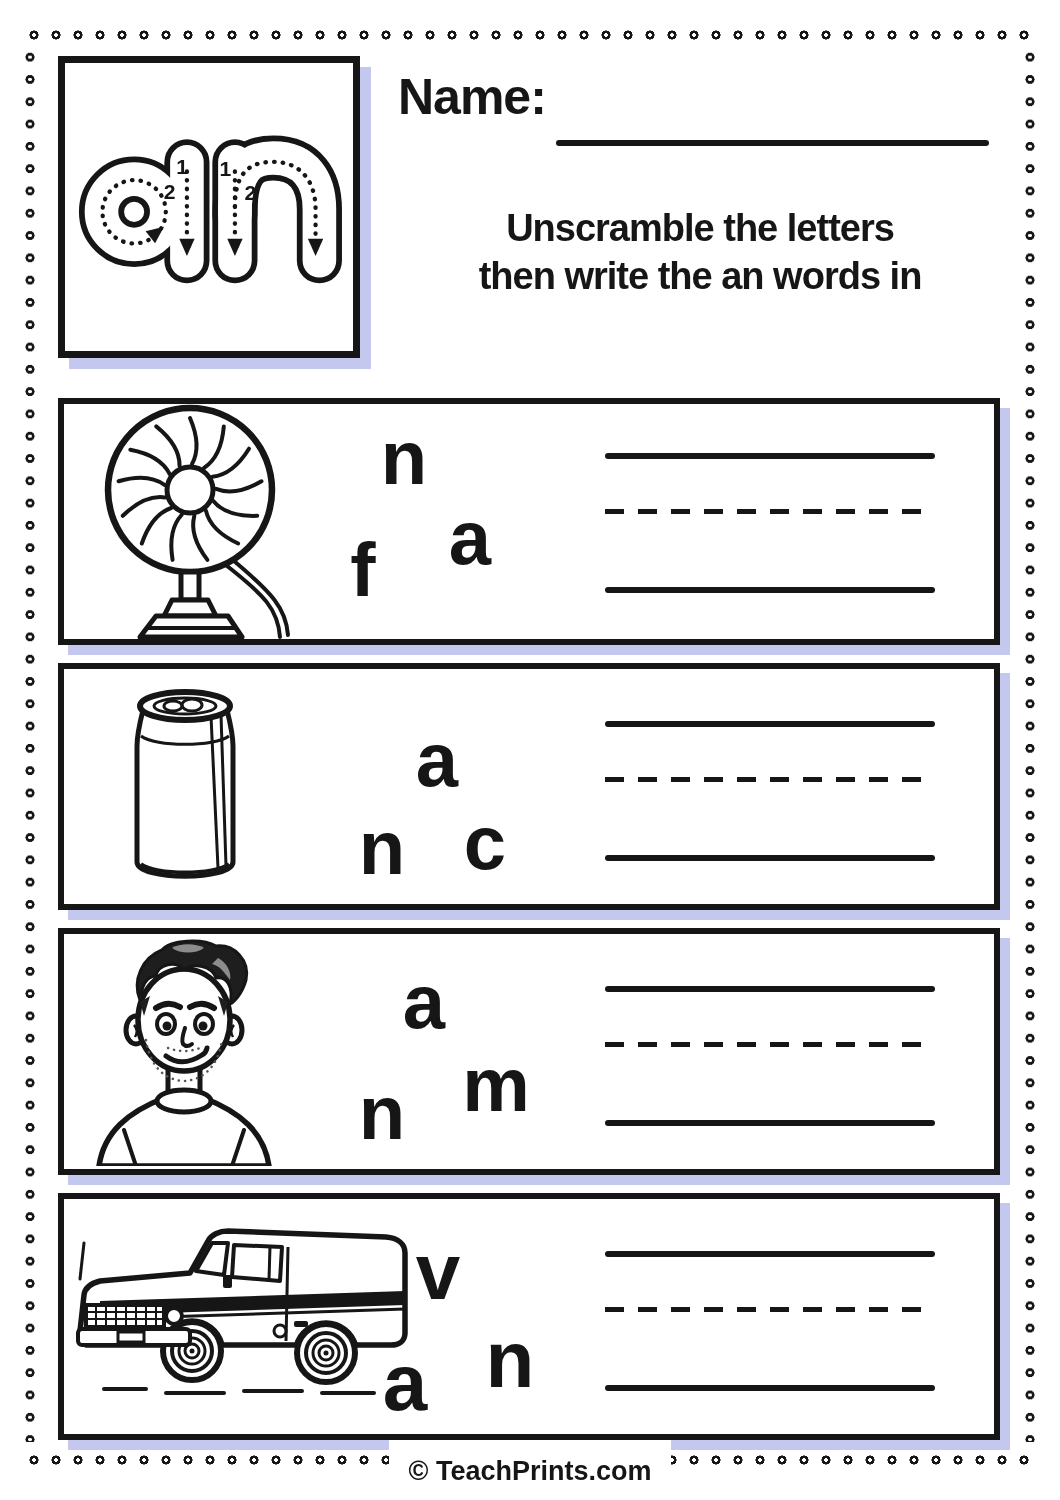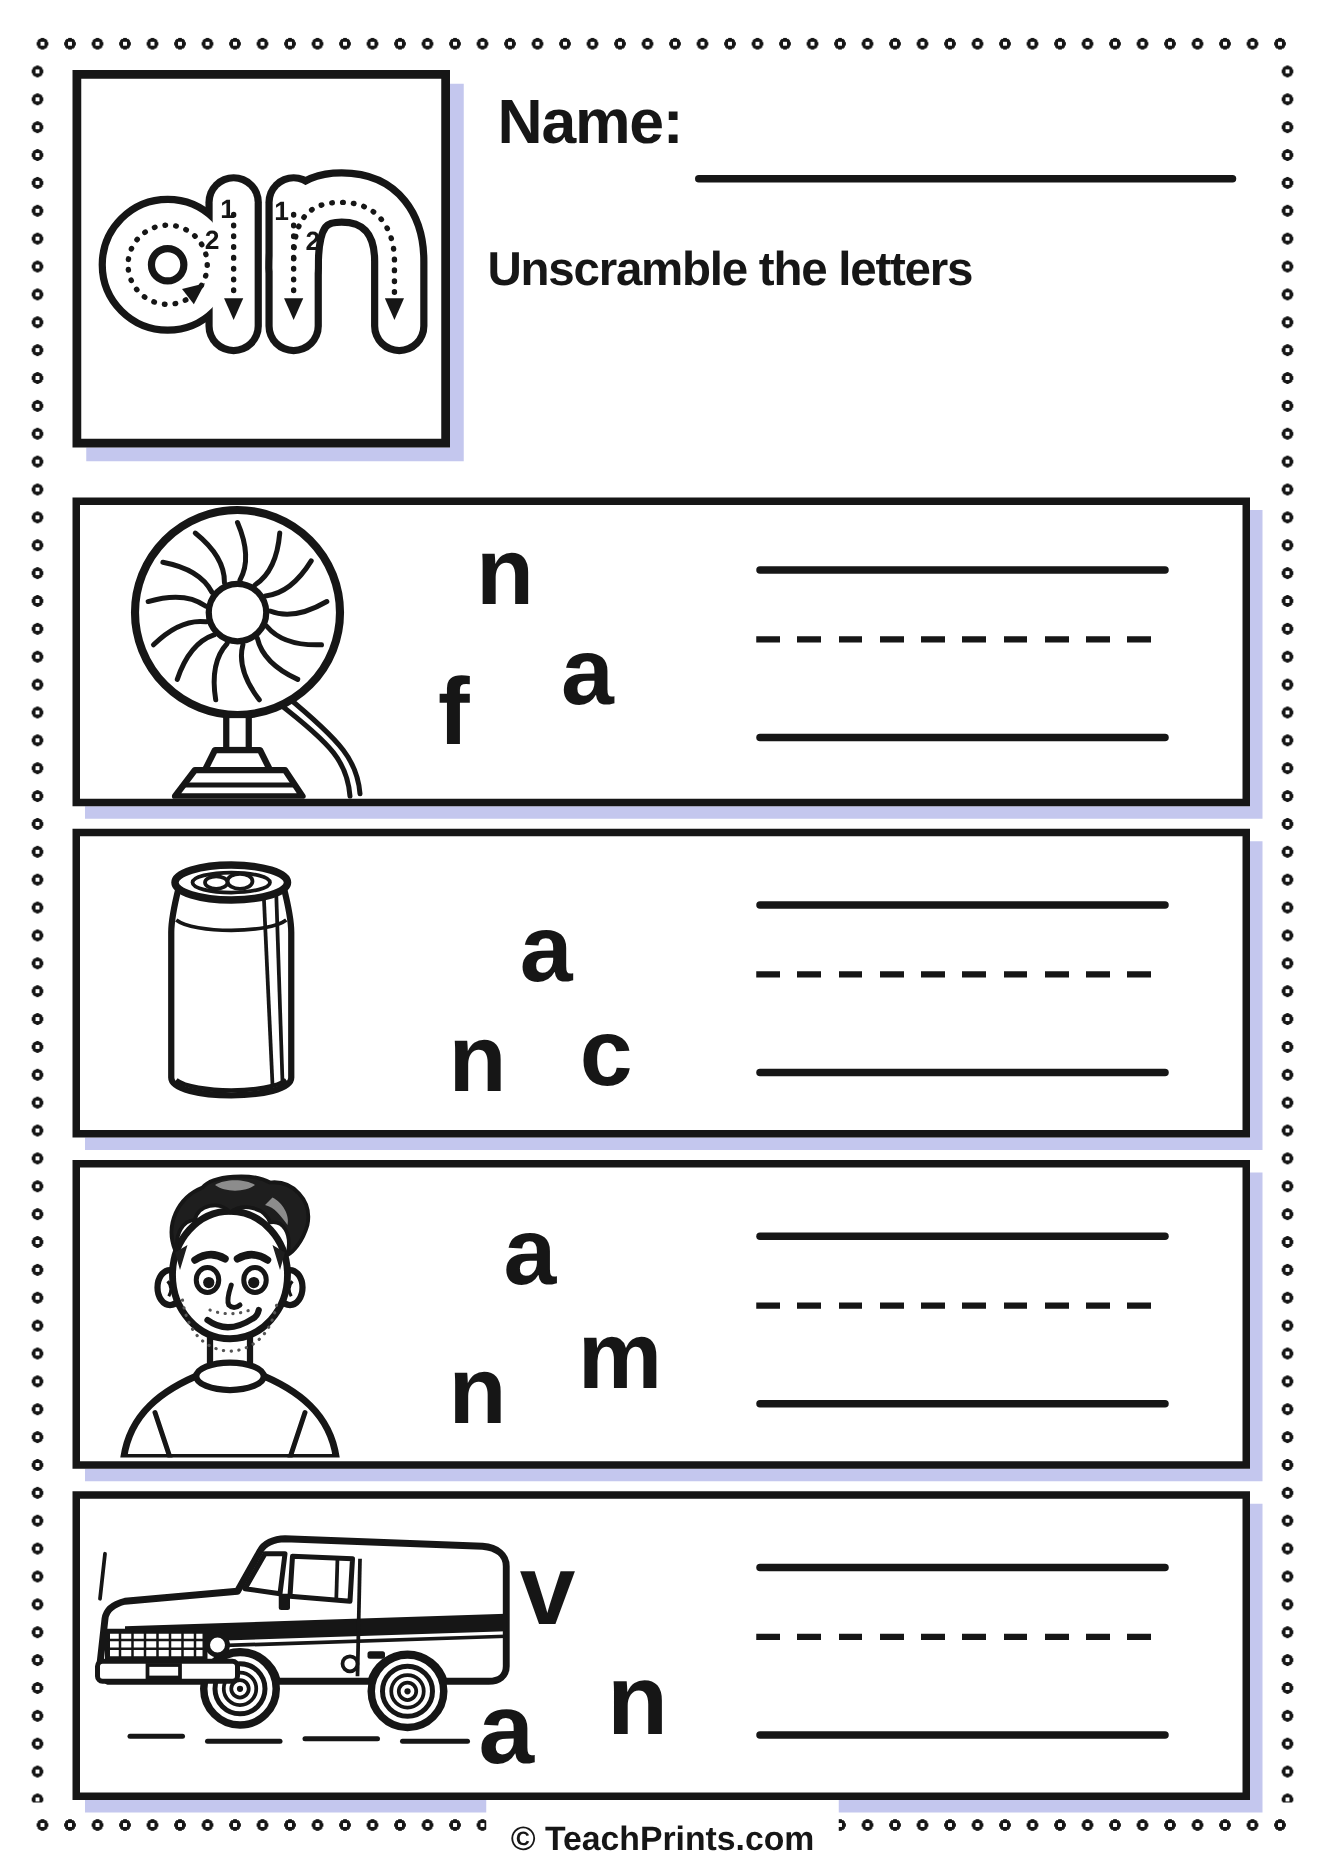--- a/index.html
+++ b/index.html
@@ -14,21 +14,21 @@
   .dots-bottom{left:23px;top:1453px;width:1014px;height:14px;background-size:22px 14px;background-repeat:repeat-x;}
   .dots-left  {left:23px;top:46px;width:14px;height:1396px;background-size:14px 22.3px;background-repeat:repeat-y;}
   .dots-right {left:1023px;top:46px;width:14px;height:1396px;background-size:14px 22.3px;background-repeat:repeat-y;}
 
   .trace-box{position:absolute;left:58px;top:56px;width:288px;height:288px;background:#fff;
     border:7px solid #161616;box-shadow:11px 11px 0 0 #c4c7ee;}
 
   .name-label{position:absolute;left:398px;top:68px;font-size:50px;font-weight:700;letter-spacing:-1px;}
   .name-line{position:absolute;left:556px;top:140px;width:433px;height:6px;background:#161616;border-radius:3px;}
 
-  .instructions{position:absolute;left:390px;top:192px;width:620px;
+  .instructions{position:absolute;left:390px;top:204px;width:620px;text-align:center;
     font-size:38px;font-weight:700;line-height:48px;letter-spacing:-1px;}
 
   .card{position:absolute;left:58px;width:930px;height:235px;background:#fff;
     border:6px solid #161616;box-shadow:10px 10px 0 0 #c4c7ee;}
   .card-1{top:398px}.card-2{top:663px}.card-3{top:928px}.card-4{top:1193px}
 
   .pic{position:absolute;}
   .ltr{position:absolute;font-weight:700;font-size:76px;transform:translate(-50%,-50%);line-height:1;}
   .card-4 .ltr{font-size:80px;}
 
@@ -86,20 +86,21 @@
         <text x="193" y="143">2</text>
       </g>
     </svg>
   </div>
 
   <div class="name-label">Name:</div>
   <div class="name-line"></div>
 
   <div class="instructions">
     <div>Unscramble the letters</div>
+    <div>then write the an words in</div>
   </div>
 
   <div class="card card-1">
     <svg class="pic" style="left:6px;top:0px" width="250" height="235" viewBox="0 0 250 235" aria-label="fan">
       <g fill="none" stroke="#161616" stroke-linecap="round">
         <path d="M152 158 C196 192 208 206 210 233" stroke-width="4"></path>
         <path d="M158 152 C204 190 216 205 218 231" stroke-width="4"></path>
       </g>
       <circle cx="120" cy="86" r="82" fill="#ffffff" stroke="#161616" stroke-width="6.5"></circle>
       <g stroke="#161616" stroke-width="4" fill="none" stroke-linecap="round">

